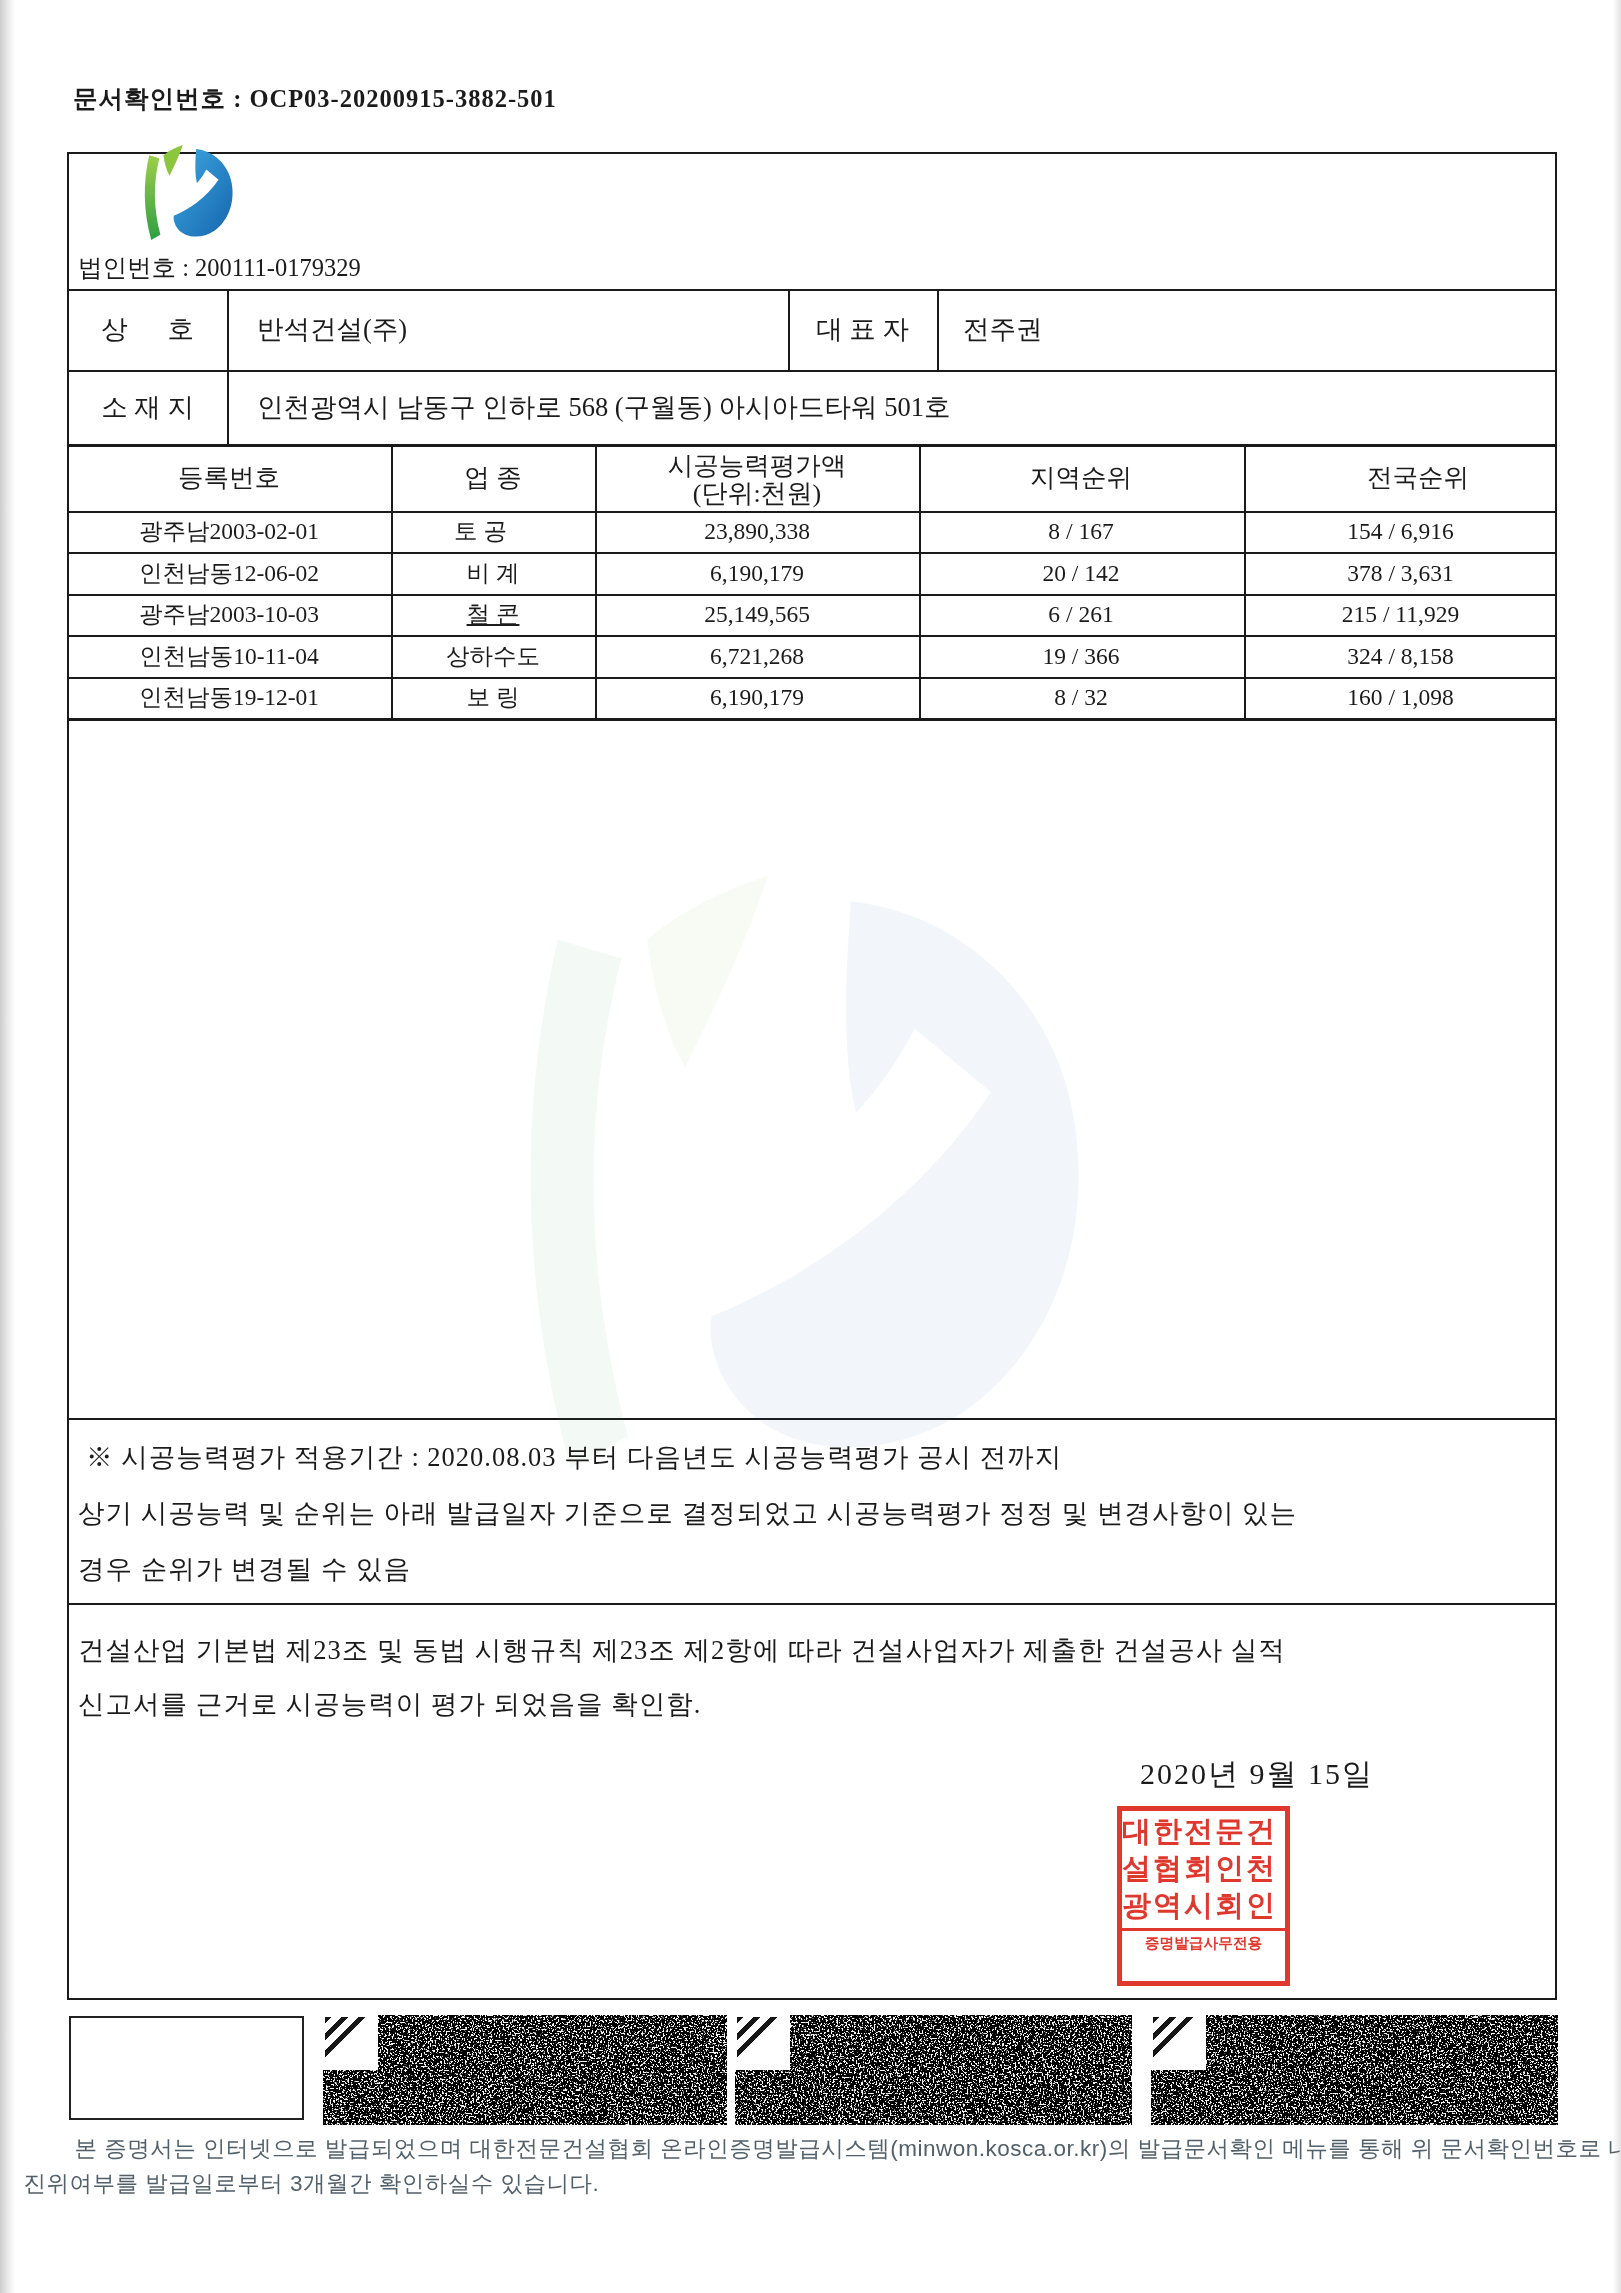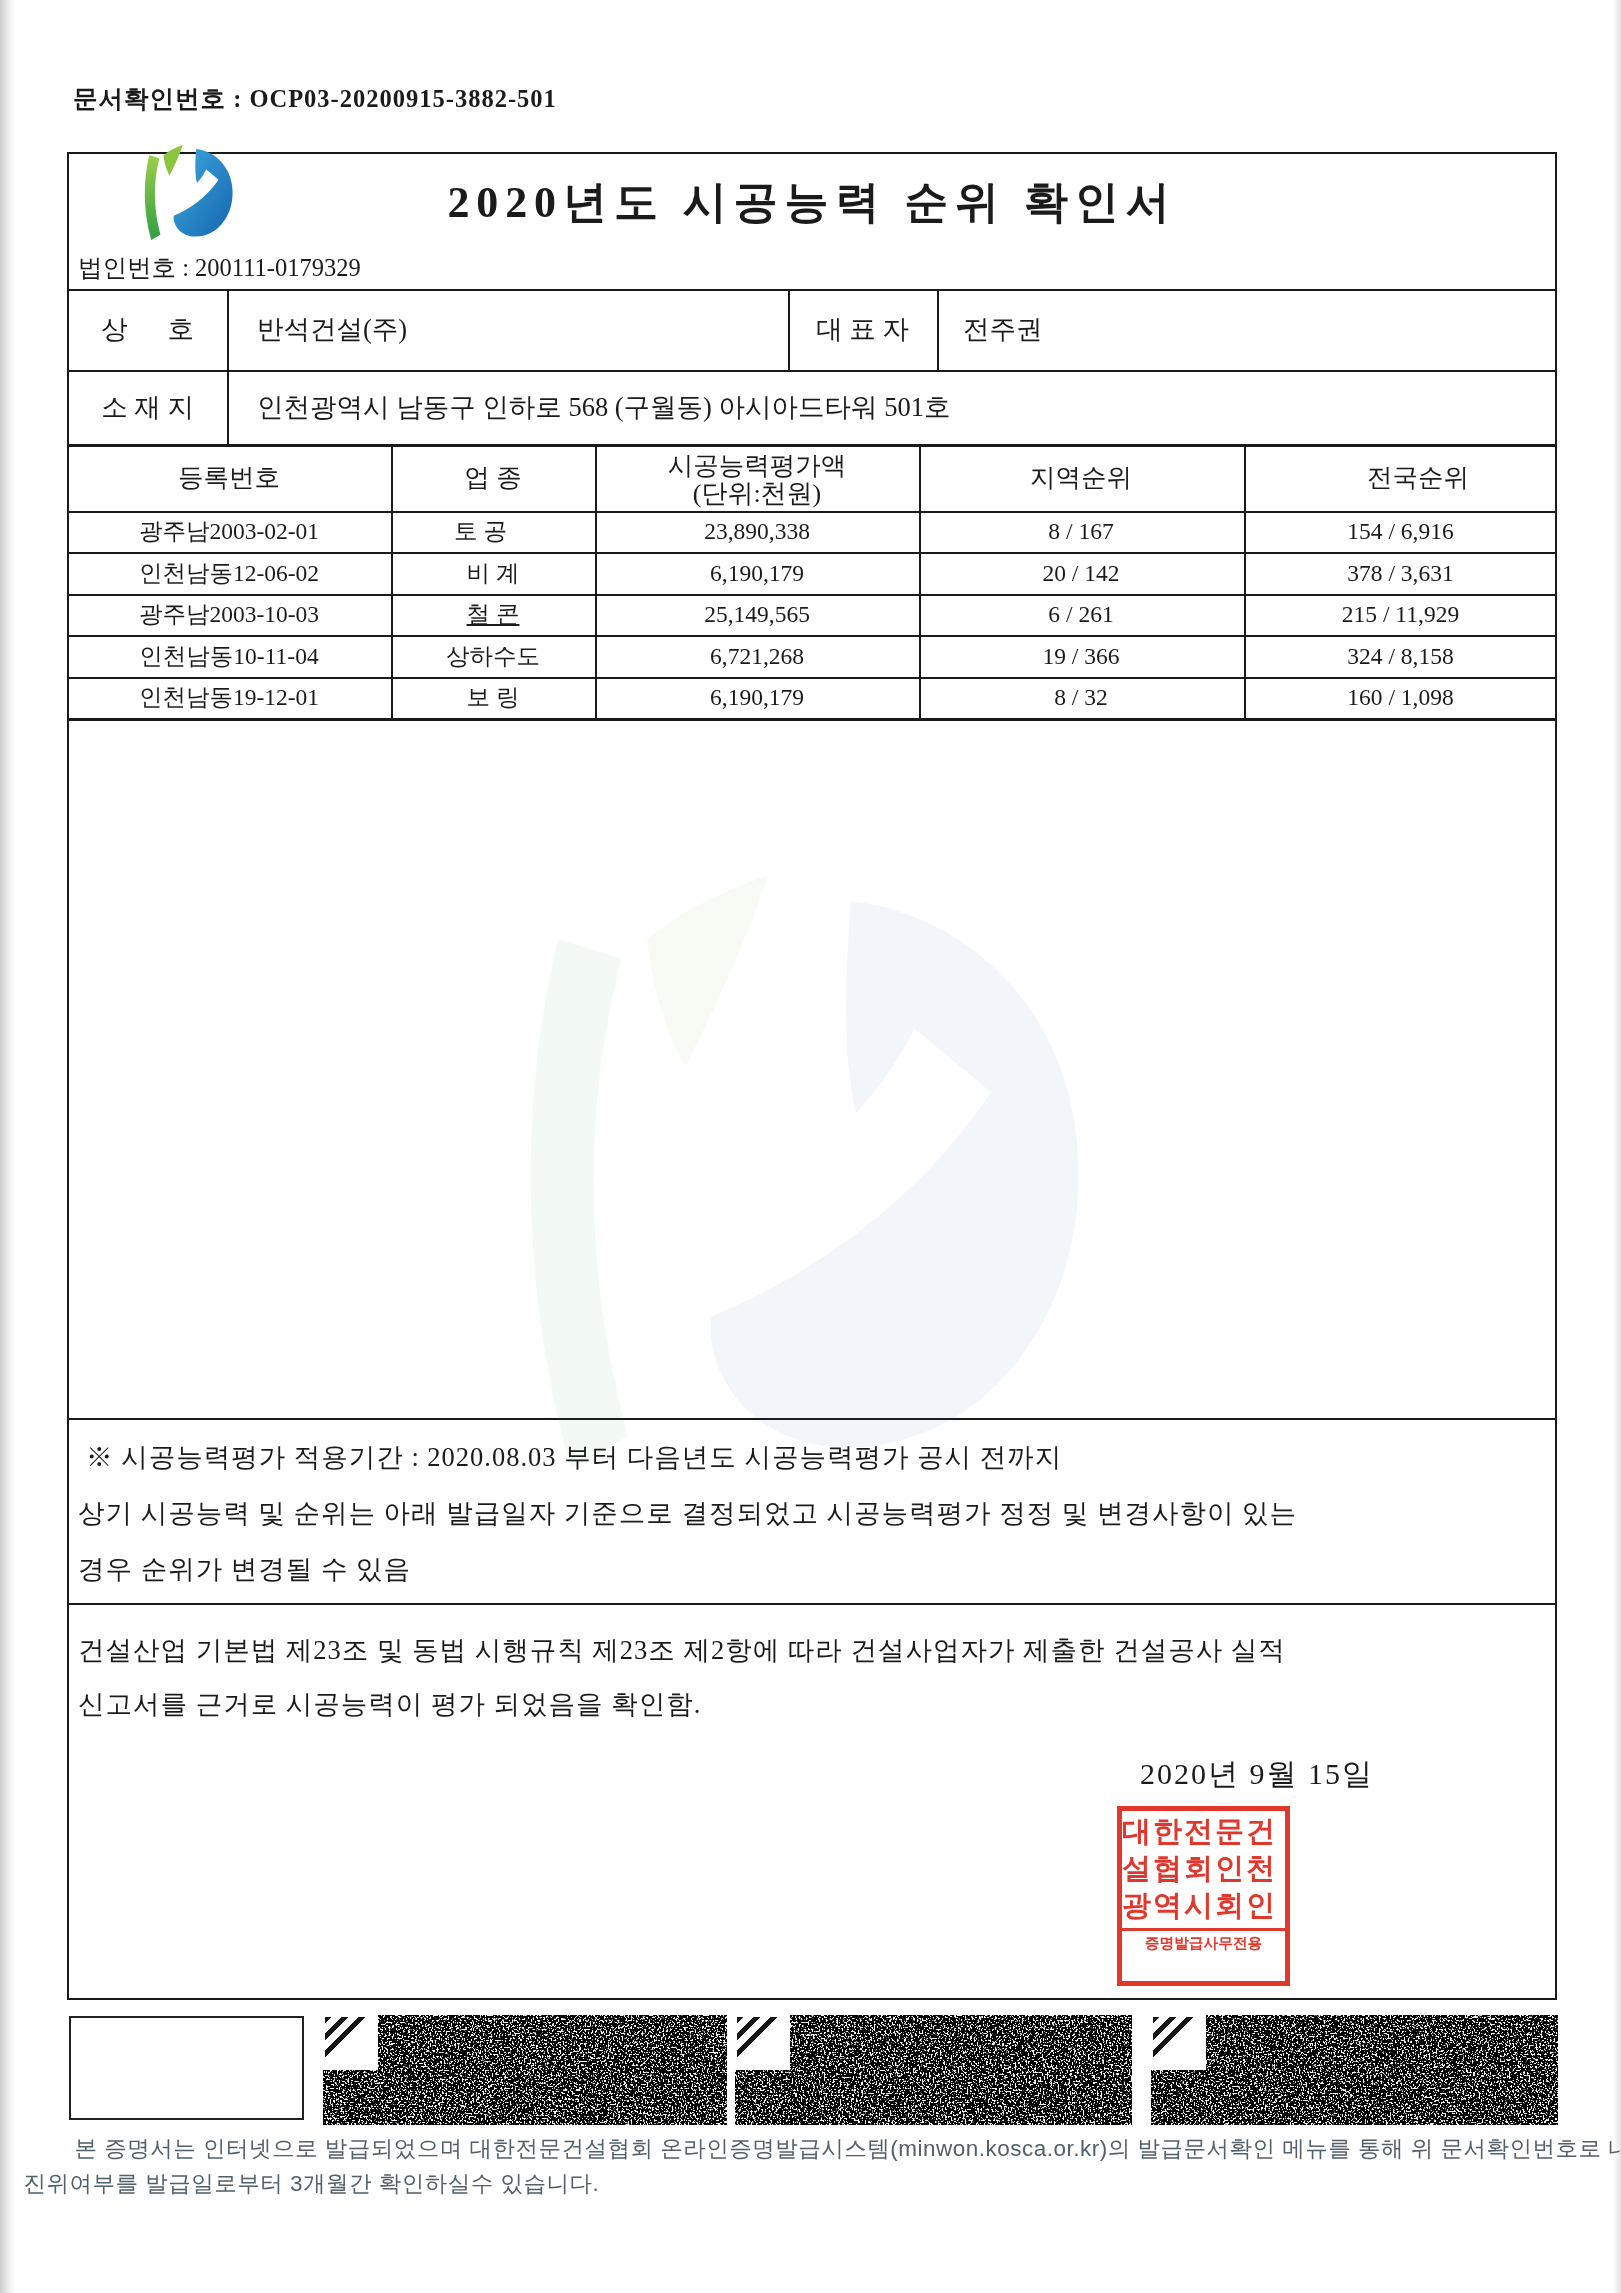--- a/index.html
+++ b/index.html
@@ -70,21 +70,20 @@
         <stop offset="0" stop-color="#3fa9e0"></stop>
           <stop offset="1" stop-color="#1565ae"></stop>
       </linearGradient>
     </defs>
     <path d="M14 12 C8 38 8 66 16 95 L25 90 C18 64 18 38 24 15 Z" fill="url(#lg)"></path>
     <path d="M28 12 C34 7 41 4 47 2 C43 14 38 24 34 32 C31 27 29 20 28 12 Z" fill="#8cc63f"></path>
     <path d="M60 6 C78 8 92 22 95 40 C98 58 92 76 78 86 C66 94 50 94 42 84 C36 76 37 68 43 62 L64 47 C58 38 59 20 60 6 Z" fill="url(#lb)"></path>
     <path d="M30 58 C46 54 62 42 70 26 L82 36 C70 54 52 66 36 72 Z" fill="#ffffff"></path>
   </svg>
 
-  <div class="abs title">2020년도 시공능력 순위 확인서</div>
   <div class="abs corp-number">법인번호 : 200111-0179329</div>
 
   <div class="abs hline" style="top:289px;"></div>
   <div class="abs hline" style="top:370px;"></div>
   <div class="abs hline thick" style="top:444px;"></div>
   <div class="abs hline" style="top:511px;"></div>
   <div class="abs hline" style="top:552px;"></div>
   <div class="abs hline" style="top:594px;"></div>
   <div class="abs hline" style="top:635px;"></div>
   <div class="abs hline" style="top:677px;"></div>

